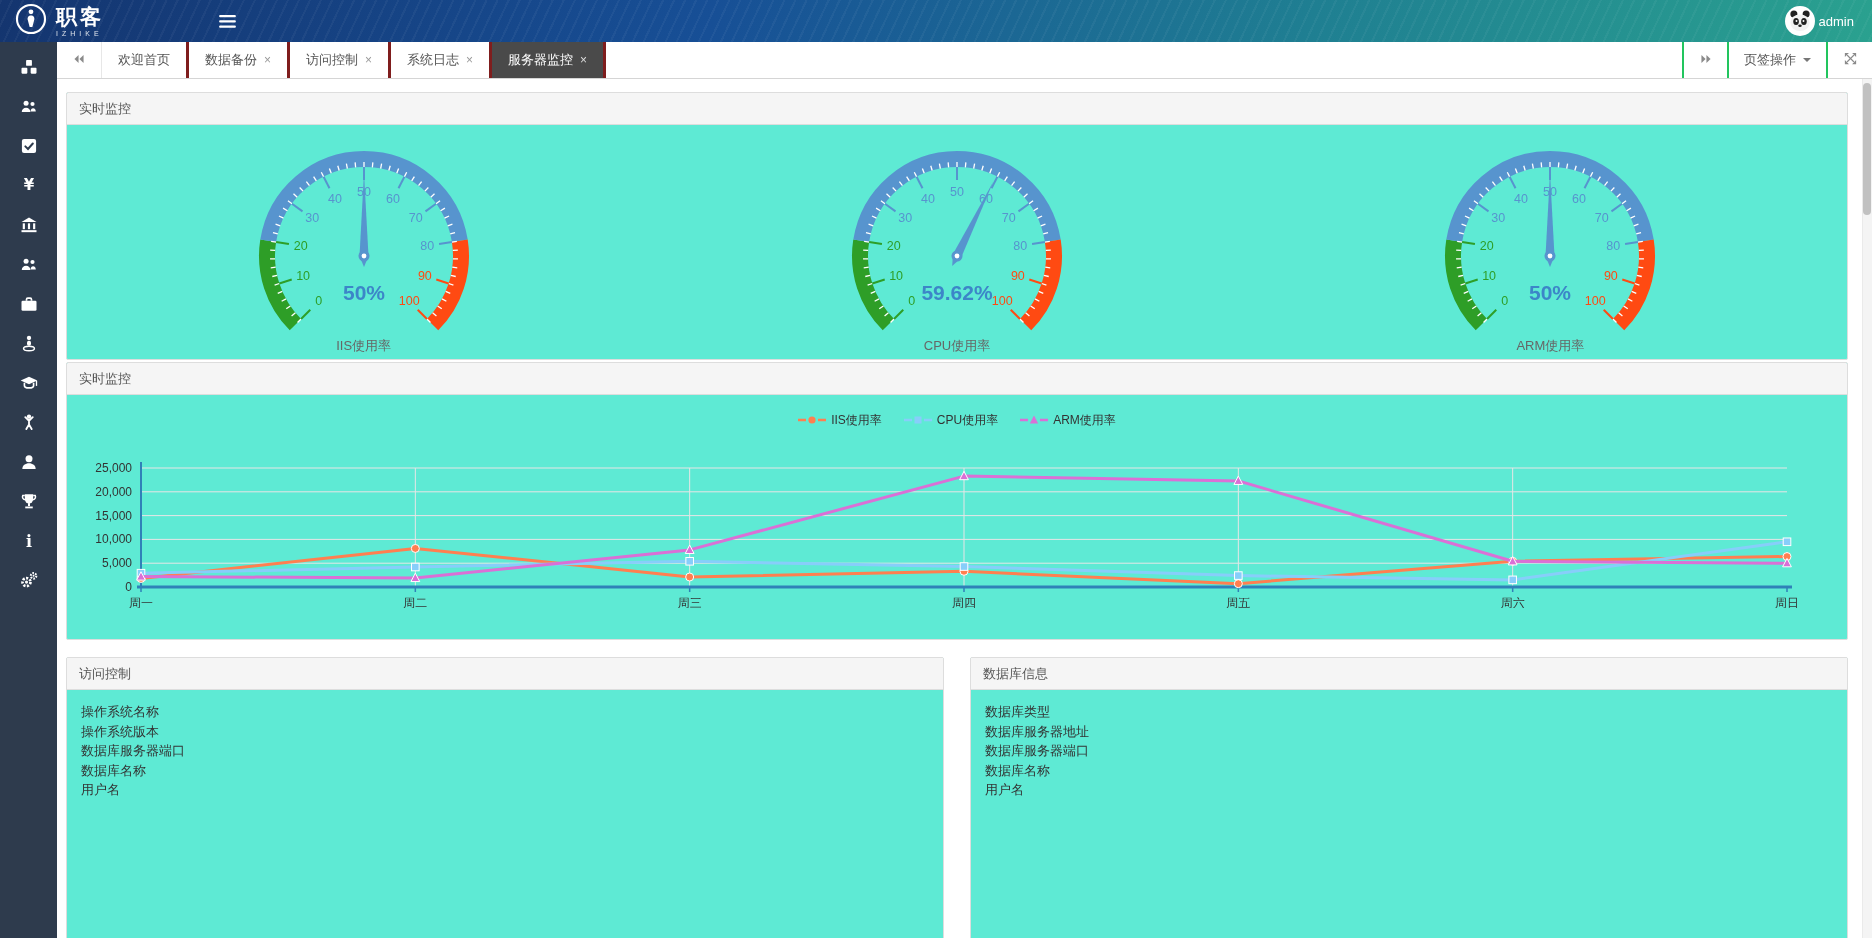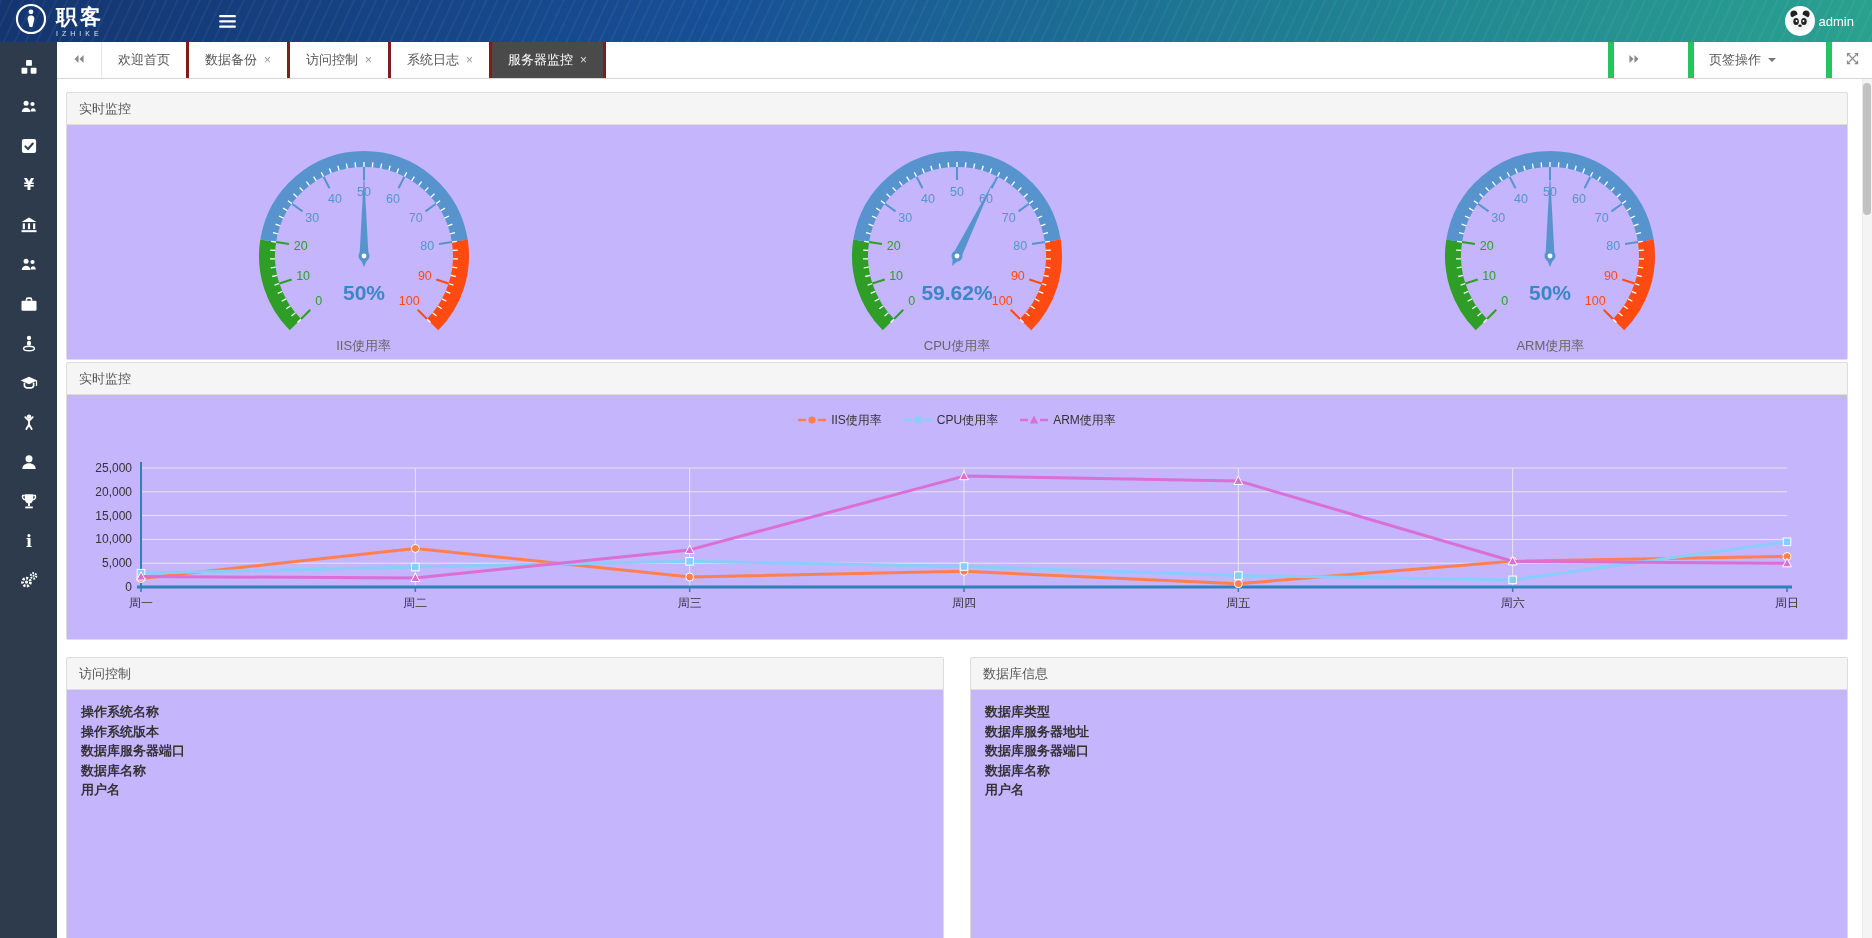--- a/index.html
+++ b/index.html
@@ -33,45 +33,45 @@
   .tab-nav-btn { width:45px; display:flex; align-items:center; justify-content:center; cursor:pointer; }
   .tab-nav-btn.left { border-right:1px solid #e7e7e7; }
   .tabs { display:flex; }
   .tab { display:flex; align-items:center; gap:7px; padding:0 16px; cursor:pointer;
     border-right:3px solid #7f1d1d; white-space:nowrap; }
   .tab .close { color:#999; font-size:12px; }
   .tab.active { background:#4a4a4a; color:#fff; }
   .tab.active .close { color:#ddd; }
   .tab-right { display:flex; margin-left:auto; }
   .tab-right > div { display:flex; align-items:center; justify-content:center;
-    border-left:6px solid #22c55e; cursor:pointer;margin-left:35px; }
+    border-left:2px solid #22c55e; cursor:pointer; }
   .ops { padding:0 15px; gap:7px; }
   .caret { width:0; height:0; border:4px solid transparent; border-top-color:#777; margin-top:4px; }
   .fs-btn { width:46px; }
 
   
   .content { flex:1; position:relative; background:#fff; overflow:hidden; }
-  .panel { border:1px solid #ddd; border-radius:2px; background:#c4b5fd; }
+  .panel { border:1px solid #ddd; border-radius:2px; background:#5eead4; }
   .panel-h { height:32px; line-height:31px; background:#f5f5f5; border-bottom:1px solid #ddd;
     padding:0 12px; font-size:13px; color:#555; }
   #panel-gauges { margin:13px 24px 0 9px; height:268px; overflow:hidden; }
   .gauge-row { display:flex; }
   .gauge-cell { flex:1; text-align:center; padding-top:16px; }
   .gauge-cell svg { display:block; margin:0 auto; }
   .gauge-title { margin-top:-4px; font-size:13px; color:#666; }
 
   #panel-chart { margin:2px 24px 0 9px; height:278px; overflow:hidden; }
   .chart-legend { display:flex; justify-content:center; align-items:center; gap:22px;
     margin-top:16px; font-size:12px; color:#333; height:18px; }
   .legend-item { display:flex; align-items:center; gap:5px; cursor:pointer; }
   #chart-svg { display:block; margin-top:13px; }
 
   .info-row { display:flex; gap:26px; margin:17px 24px 0 9px; }
   .info-panel { flex:1; height:300px; }
-  .info-list { padding:12px 14px; font-size:13px; color:#333;font-weight:bold; }
+  .info-list { padding:12px 14px; font-size:13px; color:#333; }
   .info-list div { line-height:19.5px; }
 
   
   .sb-track { position:absolute; right:0; top:0; width:10px; height:100%;
     background:#f4f4f4; border-left:1px solid #eaeaea; }
   .sb-thumb { position:absolute; right:1px; top:4px; width:8px; height:132px;
     background:#c1c1c1; border-radius:4px; cursor:pointer; }
 </style>
 </head>
 <body>

